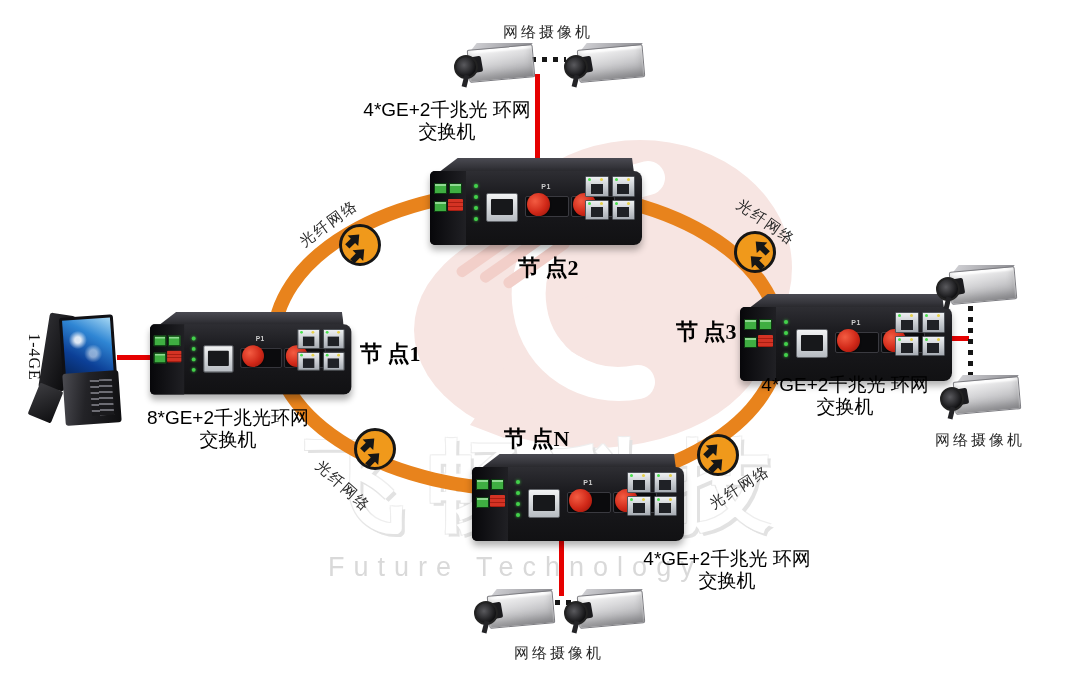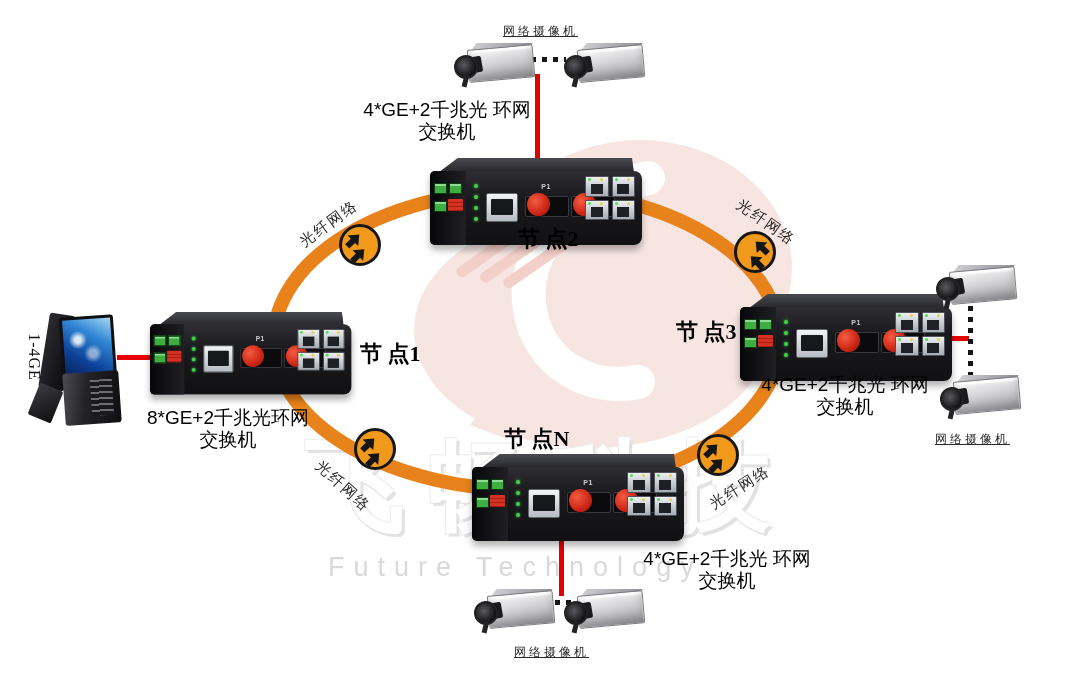--- a/index.html
+++ b/index.html
@@ -68,21 +68,21 @@
                    border-radius:50%;background:#4ae04e;box-shadow:12px 0 0 #e6d14b;}
   .pgrid i::after{content:"";position:absolute;left:50%;transform:translateX(-50%);
                   bottom:2px;width:12px;height:10px;background:#1f2126;}
 
   
   .node-name{position:absolute;z-index:5;font-family:"Liberation Serif",serif;
              font-weight:700;font-size:22px;color:#000;white-space:nowrap;}
   .sw-title{position:absolute;z-index:5;width:200px;text-align:center;
             font-weight:400;font-size:19px;line-height:22px;color:#000;white-space:nowrap;}
   .cam-label{position:absolute;z-index:5;font-family:"Liberation Serif",serif;
-             font-size:12px;letter-spacing:3px;color:#2a2a2a;white-space:nowrap;text-decoration:underline;}
+             font-size:15px;letter-spacing:3px;color:#2a2a2a;white-space:nowrap;}
   .pc-label{position:absolute;z-index:5;width:64px;text-align:center;transform:rotate(90deg);
             font-family:"Liberation Serif",serif;font-size:16px;letter-spacing:1px;color:#111;}
 
   
   .camera{position:absolute;width:84px;height:52px;z-index:4;}
   .cam-top{position:absolute;left:22px;top:3px;width:56px;height:7px;
            background:linear-gradient(90deg,#cdcdd1,#8e8e93);transform:skewX(-38deg);}
   .cam-body{position:absolute;left:16px;top:7px;width:64px;height:31px;border-radius:2px;
             background:linear-gradient(172deg,#fbfbfb 0%,#d9d9db 40%,#9d9da1 100%);
             border:1px solid #7d7d82;transform:rotate(-5deg);
@@ -323,21 +323,21 @@
       <div class="pgrid">
           <i></i>
           <i></i>
           <i></i>
           <i></i>
         </div>
     </div>
   </div>
 
   <div class="node-name" style="left:360px;top:339px;">节 点1</div>
-  <div class="node-name" style="left:518px;top:224px;">节 点2</div>
+  <div class="node-name" style="left:518px;top:253px;">节 点2</div>
   <div class="node-name" style="left:676px;top:317px;">节 点3</div>
   <div class="node-name" style="left:504px;top:424px;">节 点N</div>
 
   <div class="sw-title" style="left:347px;top:99px;">
     <div>4*GE+2千兆光 环网</div>
     <div>交换机</div>
   </div>
   <div class="sw-title" style="left:128px;top:407px;">
     <div>8*GE+2千兆光环网</div>
     <div>交换机</div>

